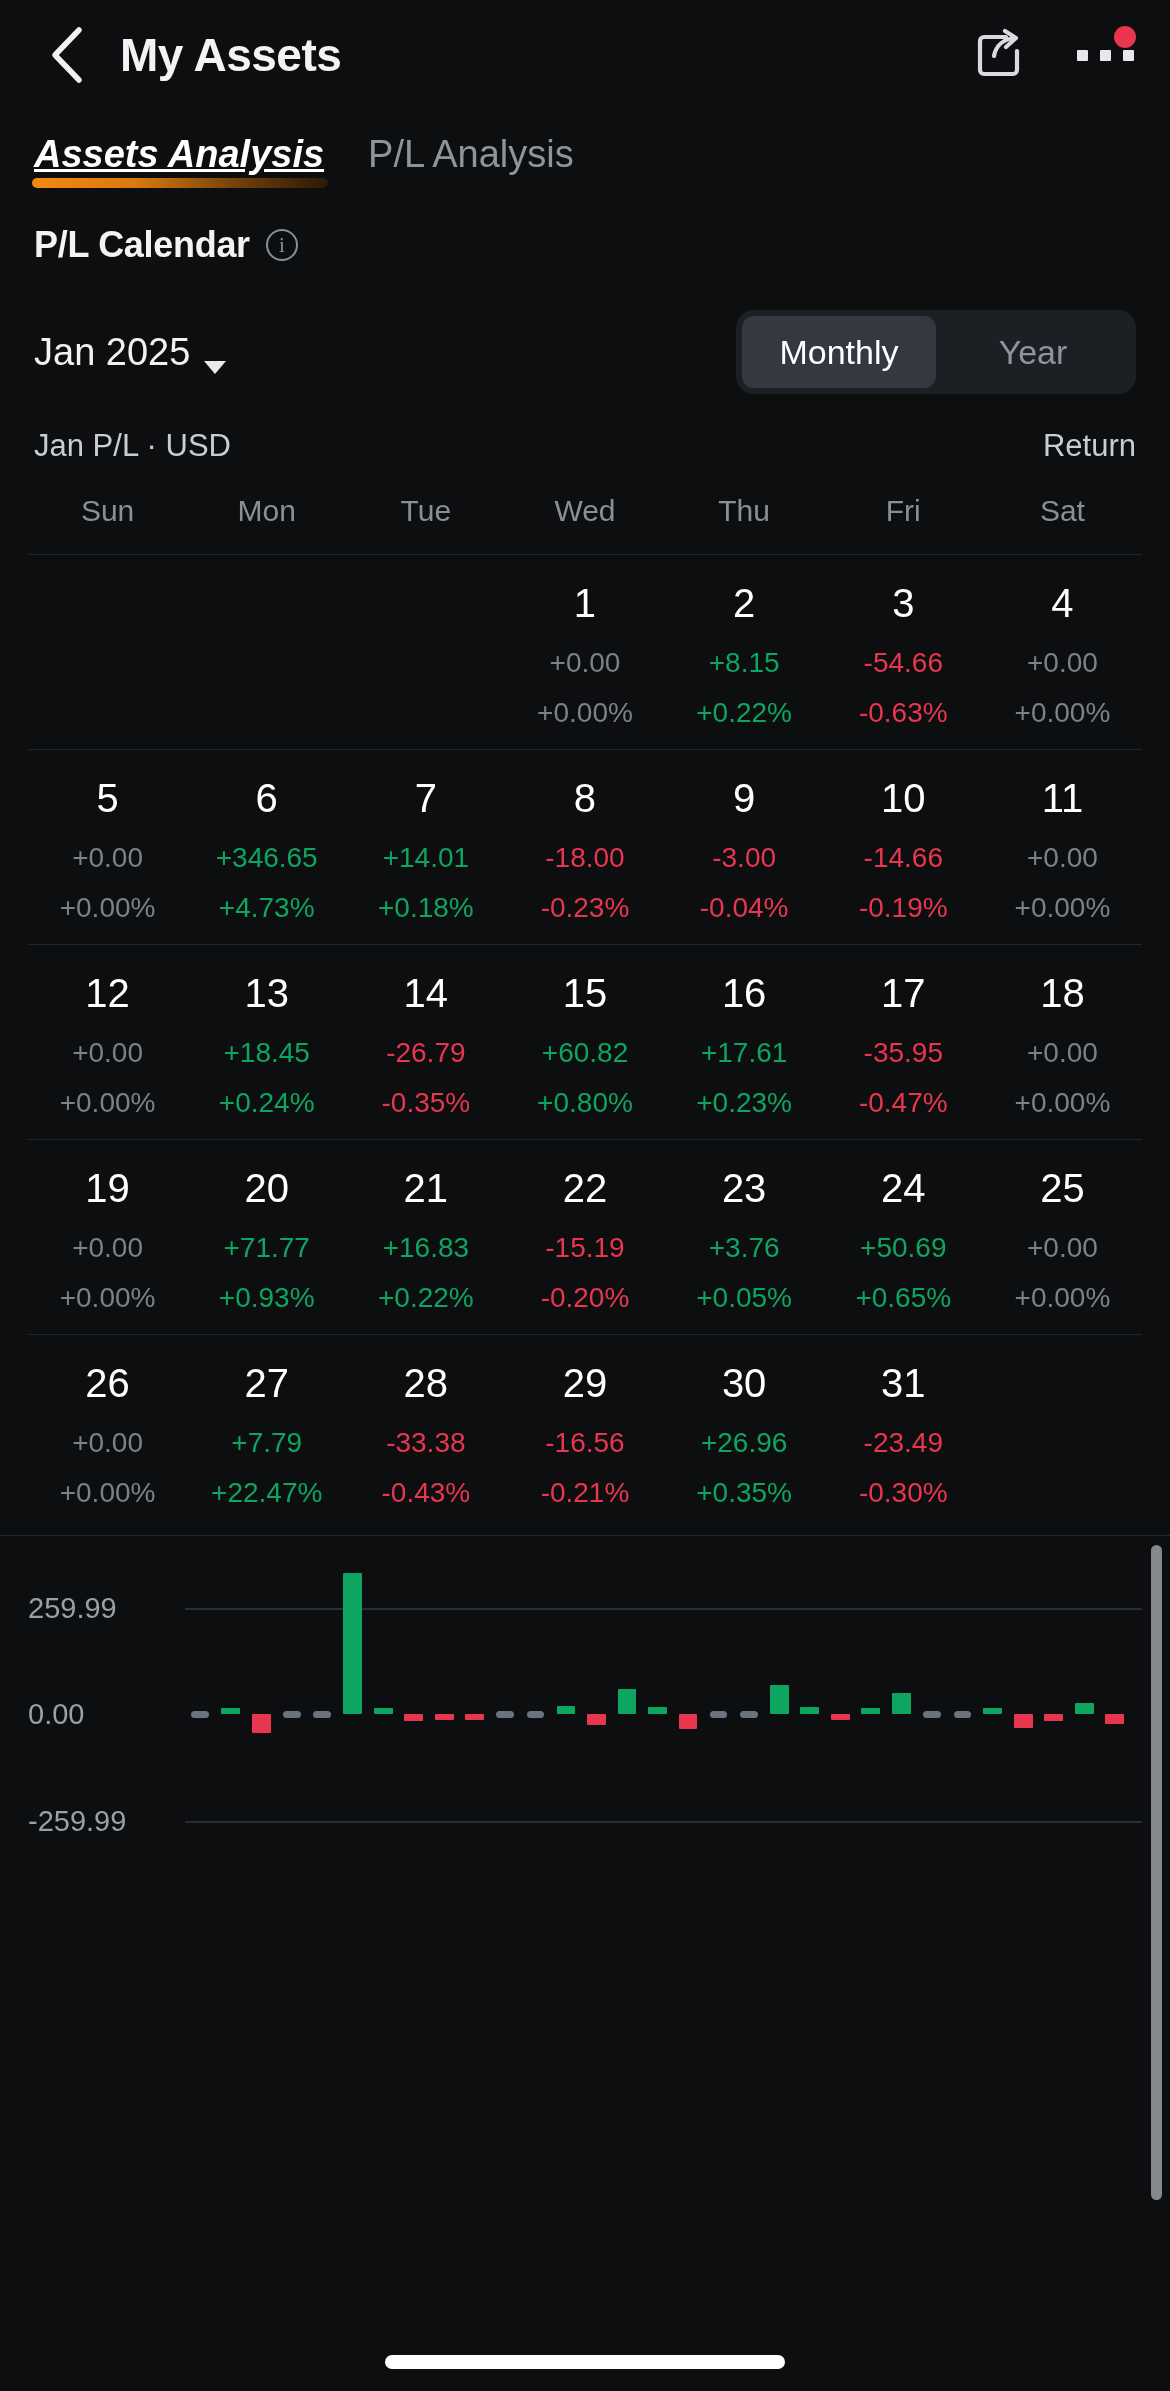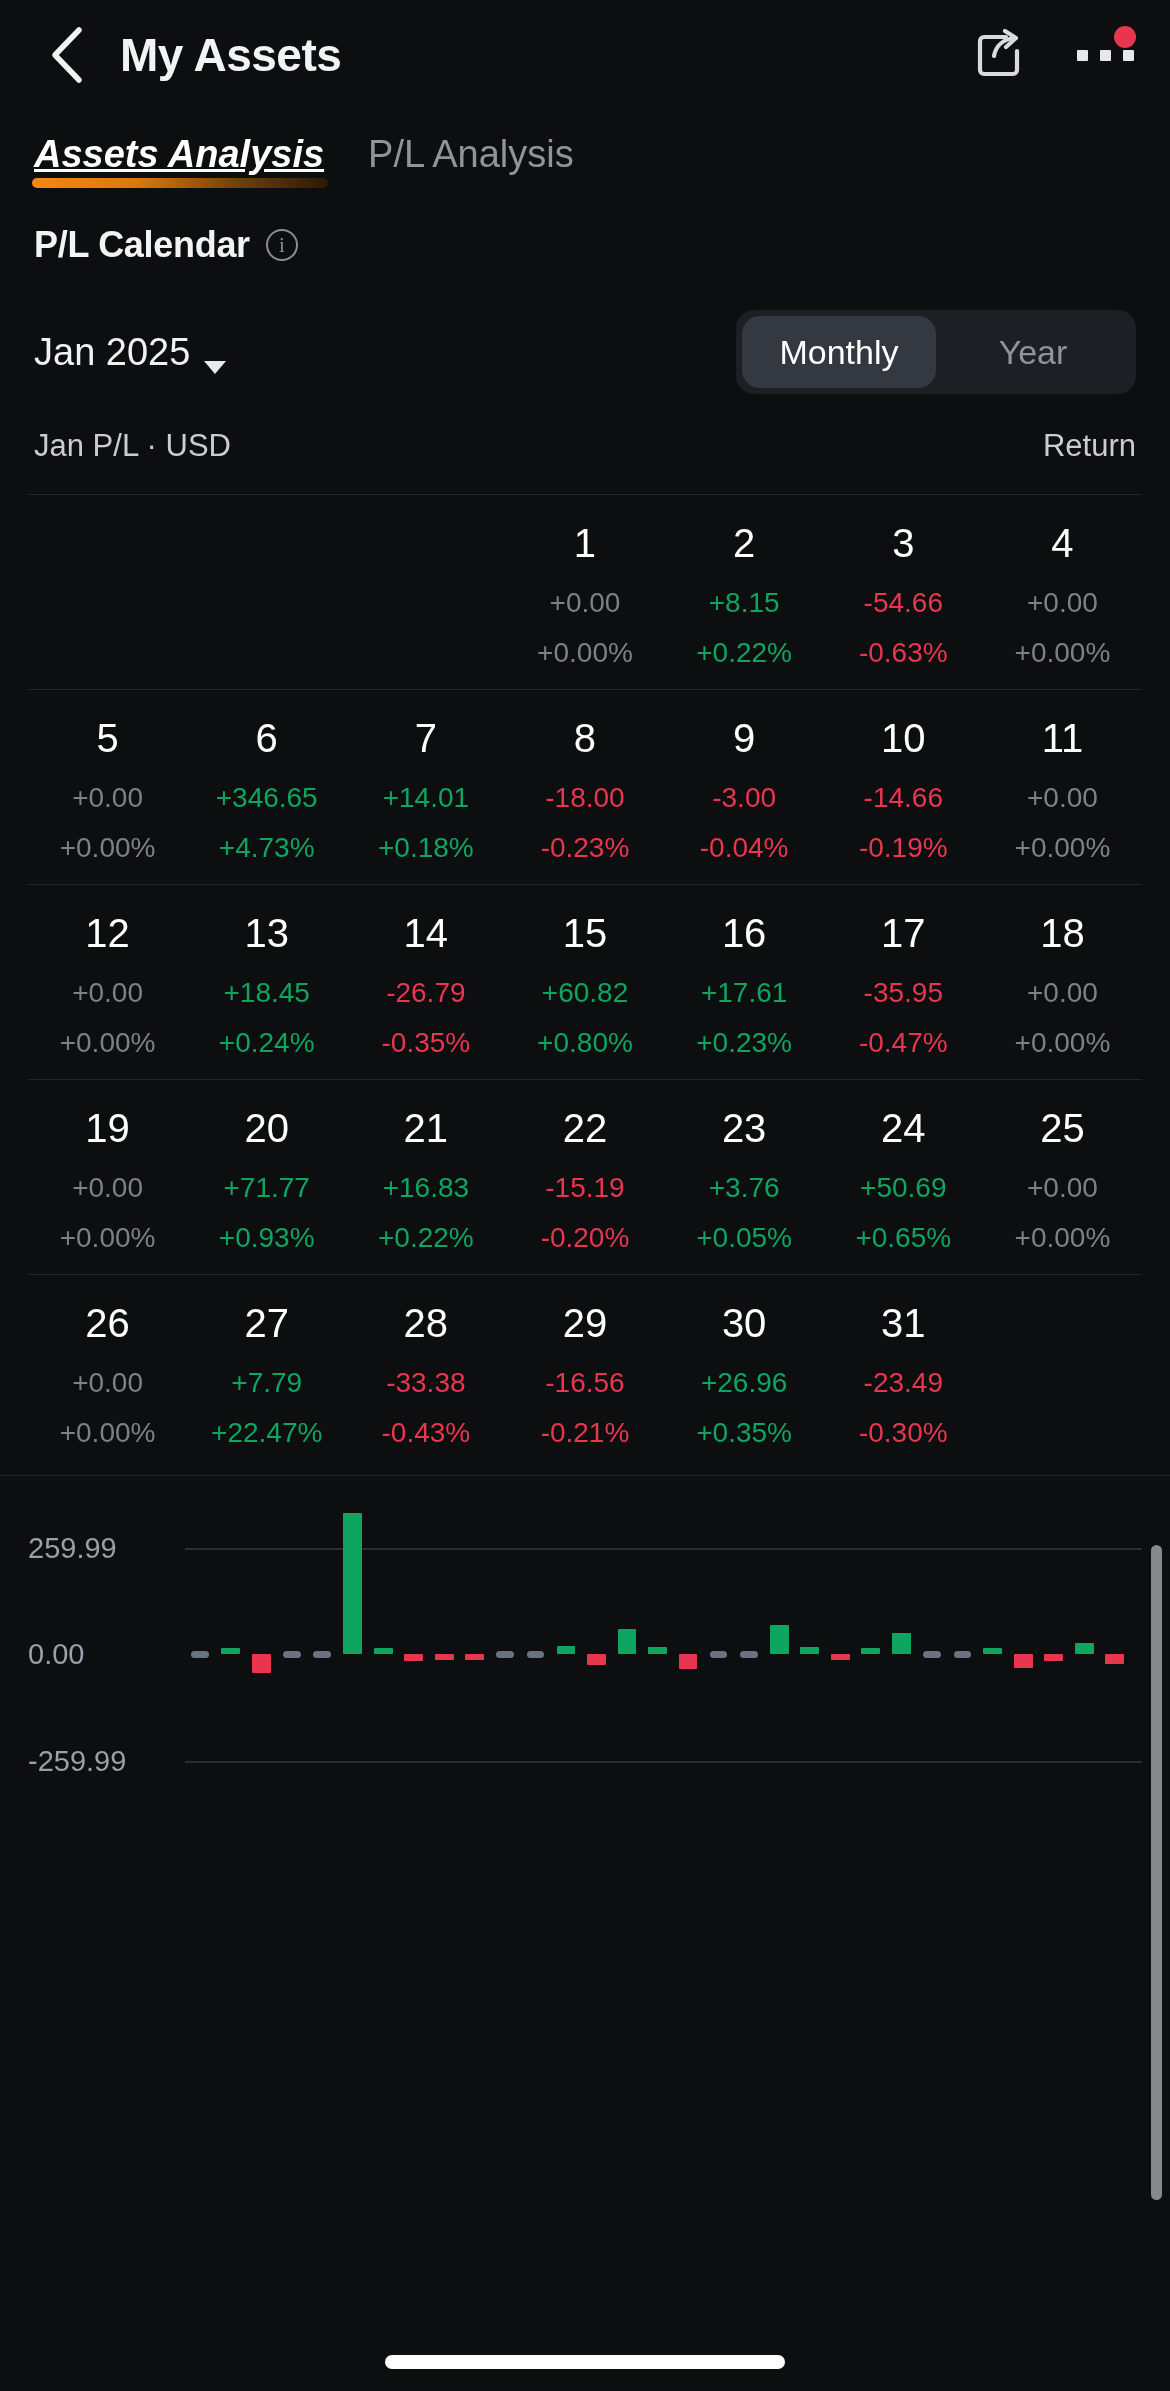--- a/index.html
+++ b/index.html
@@ -55,21 +55,21 @@
   .month-row{ display:flex; align-items:center; padding:44px 34px 0 34px; }
   .month-sel{ display:flex; align-items:flex-end; gap:14px; cursor:pointer; }
   .month-label{ font-size:38px; color:#f0f1f3; font-weight:400; }
   .caret{ width:0; height:0; border-left:11px solid transparent; border-right:11px solid transparent; border-top:13px solid #e8eaec; margin-top:6px; }
   .seg{
     margin-left:auto; display:flex; background:#1c1f24; border-radius:18px; padding:6px;
     width:400px; height:84px;
   }
   .seg-item{
     flex:1; display:flex; align-items:center; justify-content:center;
-    font-size:34px; border-radius:18px; cursor:pointer;
+    font-size:34px; border-radius:12px; cursor:pointer;
   }
   .seg-item.on{ background:#343941; color:#ffffff; font-weight:500; }
   .seg-item.off{ color:#8f949c; }
 
   
   .summary{ padding:34px 34px 0 34px; }
   .sum-line{ display:flex; justify-content:space-between; align-items:baseline; }
   .sum-label{ font-size:31px; color:#c9ccd1; }
   .sum-val{ font-size:48px; font-weight:700; letter-spacing:-0.5px; margin-top:18px; }
   .green{ color:#0ea560; }
@@ -172,20 +172,29 @@
   </div>
 
   <div class="summary">
     <div class="sum-line">
       <span class="sum-label">Jan P/L · USD</span>
       <span class="sum-label">Return</span>
     </div>
   </div>
 
   <div class="cal">
+    <div class="dow" id="dow-row">
+        <div>Sun</div>
+        <div>Mon</div>
+        <div>Tue</div>
+        <div>Wed</div>
+        <div>Thu</div>
+        <div>Fri</div>
+        <div>Sat</div>
+      </div>
     <div id="weeks">
         <div class="wk">
           <div class="cell empty"></div>
           <div class="cell empty"></div>
           <div class="cell empty"></div>
           <div class="cell">
             <div class="d">1</div>
             <div class="v muted">+0.00</div>
             <div class="p muted">+0.00%</div>
           </div>

